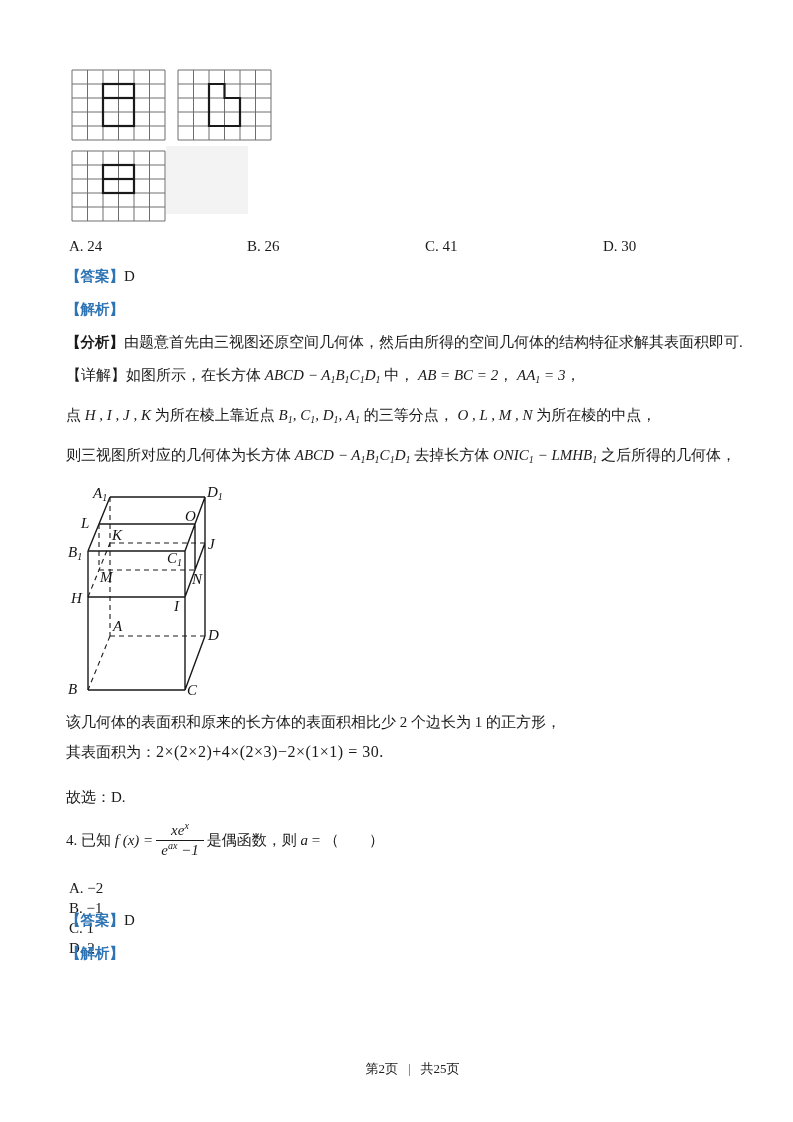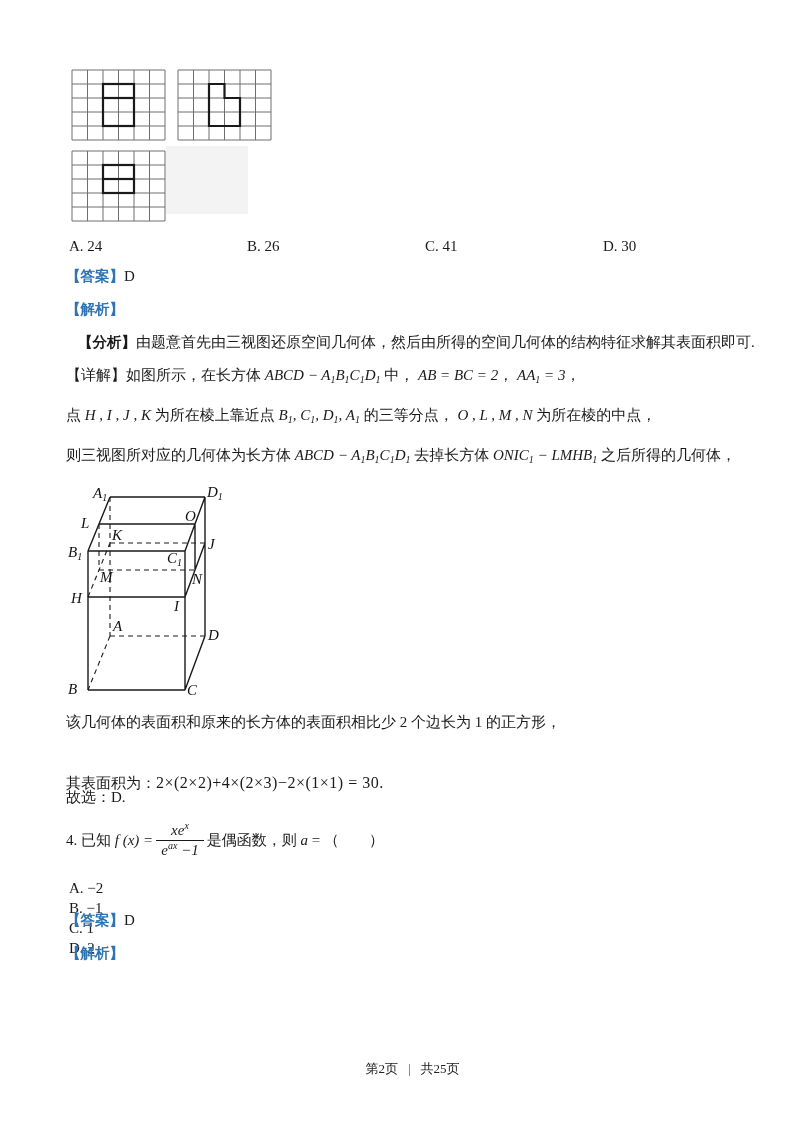--- a/index.html
+++ b/index.html
@@ -64,21 +64,21 @@
     <span>C. 41</span>
     <span>D. 30</span>
   </div>
 
   <div class="abs line" style="left:66px;top:266px;">
     <span class="hei blue">【答案】</span><span>D</span>
   </div>
   <div class="abs line" style="left:66px;top:299px;">
     <span class="hei blue">【解析】</span>
   </div>
-  <div class="abs line" style="left:78px;top:332px;">
+  <div class="abs line" style="left:66px;top:332px;">
     <span class="hei">【分析】</span><span>由题意首先由三视图还原空间几何体，然后由所得的空间几何体的结构特征求解其表面积即可.</span>
   </div>
 
   <div class="abs line" style="left:66px;top:365px;"><span>【详解】如图所示，在长方体 </span><span class="mi">ABCD − A</span><sub class="mi">1</sub><span class="mi">B</span><sub class="mi">1</sub><span class="mi">C</span><sub class="mi">1</sub><span class="mi">D</span><sub class="mi">1</sub><span> 中， </span><span class="mi">AB = BC = 2</span><span>， </span><span class="mi">AA</span><sub class="mi">1</sub><span class="mi"> = 3</span><span>，</span></div>
   <div class="abs line" style="left:66px;top:405px;"><span>点 </span><span class="mi">H , I , J , K</span><span> 为所在棱上靠近点 </span><span class="mi">B</span><sub class="mi">1</sub><span class="mi">, </span><span class="mi">C</span><sub class="mi">1</sub><span class="mi">, </span><span class="mi">D</span><sub class="mi">1</sub><span class="mi">, </span><span class="mi">A</span><sub class="mi">1</sub><span> 的三等分点， </span><span class="mi">O , L , M , N</span><span> 为所在棱的中点，</span></div>
   <div class="abs line" style="left:66px;top:445px;"><span>则三视图所对应的几何体为长方体 </span><span class="mi">ABCD − A</span><sub class="mi">1</sub><span class="mi">B</span><sub class="mi">1</sub><span class="mi">C</span><sub class="mi">1</sub><span class="mi">D</span><sub class="mi">1</sub><span> 去掉长方体 </span><span class="mi">ONIC</span><sub class="mi">1</sub><span class="mi"> − LMHB</span><sub class="mi">1</sub><span> 之后所得的几何体，</span></div>
 
   <svg class="abs" style="left:0;top:482px;" width="240" height="220" viewBox="0 482 240 220">
 
     <path d="M110 497 L205 497 M110 497 L88 551 M205 497 L185 551 M88 551 H185 M88 551 V690 M185 551 V690 M88 690 H185 M185 690 L205 636 M205 636 V497
@@ -98,21 +98,21 @@
     <text x="192" y="584"><tspan>N</tspan></text>
     <text x="71" y="603"><tspan>H</tspan></text>
     <text x="174" y="611"><tspan>I</tspan></text>
     <text x="113" y="631"><tspan>A</tspan></text>
     <text x="208" y="640"><tspan>D</tspan></text>
     <text x="68" y="694"><tspan>B</tspan></text>
     <text x="187" y="695"><tspan>C</tspan></text>
   </svg>
 
   <div class="abs line" style="left:66px;top:712px;">该几何体的表面积和原来的长方体的表面积相比少 2 个边长为 1 的正方形，</div>
-  <div class="abs line" style="left:66px;top:773px;">
+  <div class="abs line" style="left:66px;top:742px;">
     <span>其表面积为：</span><span class="formula">2×(2×2)+4×(2×3)−2×(1×1) = 30.</span>
   </div>
   <div class="abs line" style="left:66px;top:787px;">故选：D.</div>
 
   <div class="abs q4line" style="left:66px;top:816px;">
     <span><span>4. 已知 </span><span class="mi">f</span><span class="mi"> (x) = </span></span>
     <span class="frac">
       <span class="num"><span class="mi">xe</span><sup class="mi">x</sup></span>
       <span class="den"><span class="mi">e</span><sup class="mi">ax</sup><span class="mi"> −1</span></span>
     </span>

